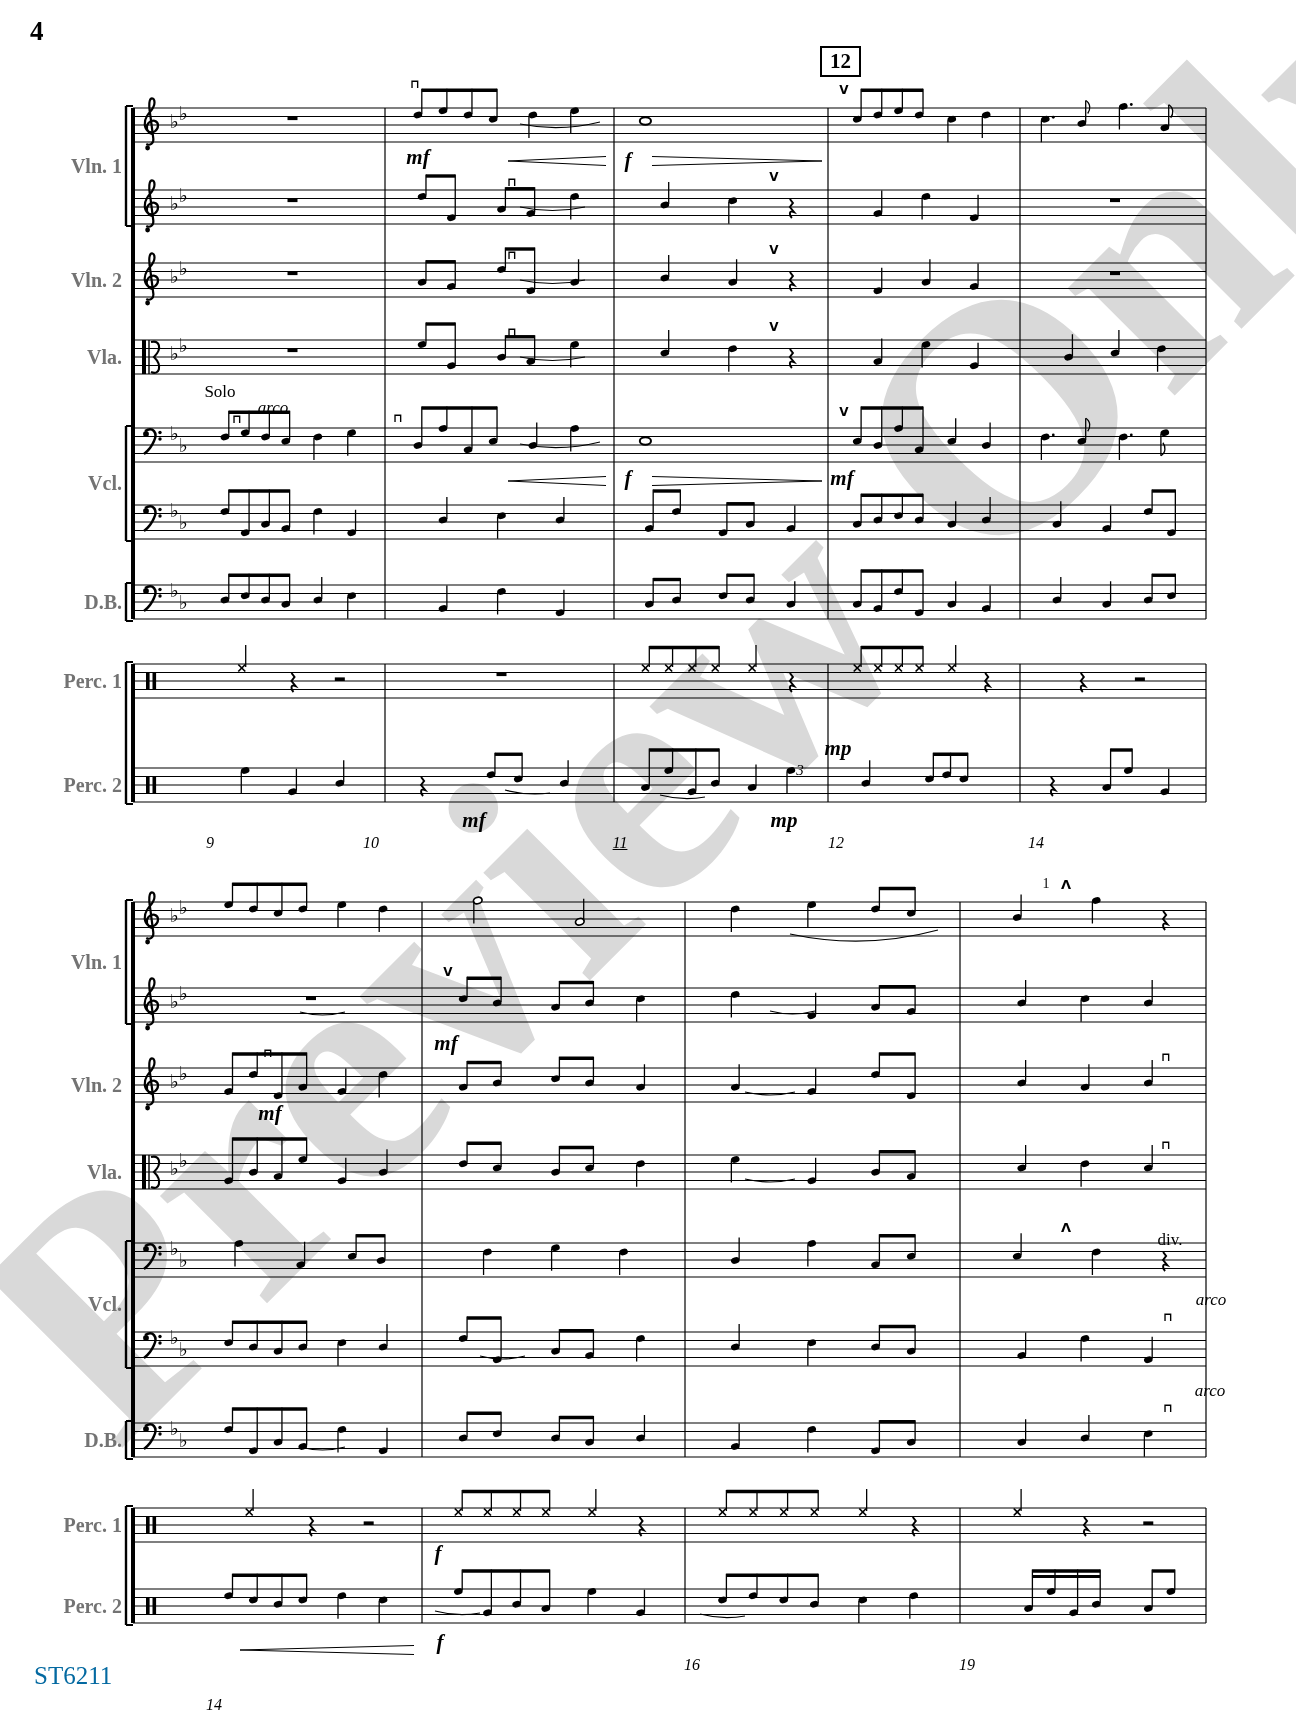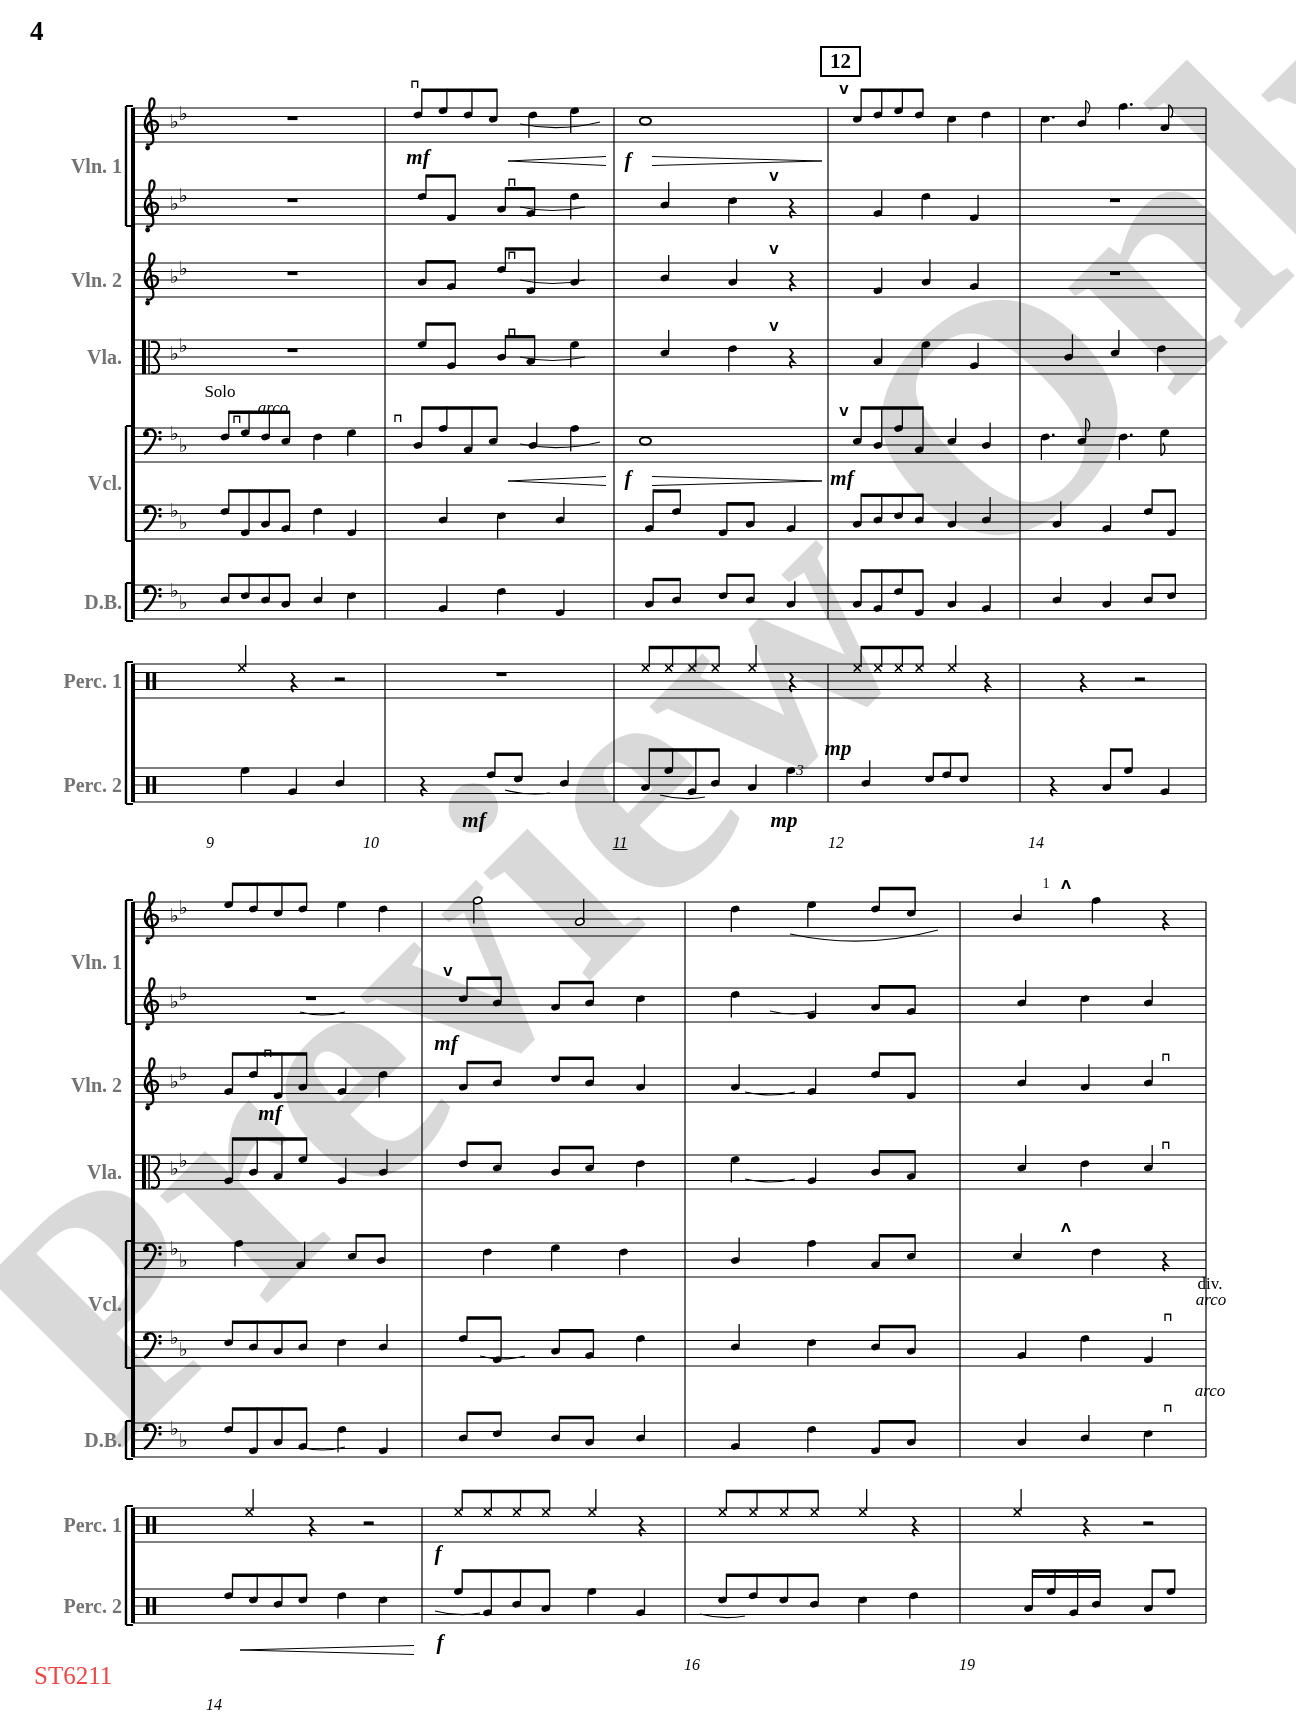--- a/index.html
+++ b/index.html
@@ -3,21 +3,21 @@
 <meta charset="utf-8">
 <style>
   html,body{margin:0;padding:0;background:#777;}
   .page{position:relative;width:1296px;height:1728px;background:#ffffff;overflow:hidden;
         font-family:"Liberation Serif",serif;}
   .watermark{position:absolute;left:38px;top:1185px;font:bold 330px "Liberation Serif",serif;
              color:#d9d9d9;white-space:nowrap;transform-origin:0 50%;transform:rotate(-45deg);
              z-index:1;letter-spacing:2px;user-select:none;}
   #score{position:absolute;left:0;top:0;z-index:2;}
   .pagenum{position:absolute;left:30px;top:16px;font:bold 27px "Liberation Serif",serif;color:#000;z-index:3;}
-  .catalog{position:absolute;left:34px;top:1662px;font:25px "Liberation Serif",serif;color:#ef4444;z-index:3;}
+  .catalog{position:absolute;left:34px;top:1662px;font:25px "Liberation Serif",serif;color:#0369a1;z-index:3;}
   .rehearsal{position:absolute;left:820px;top:46px;border:2px solid #000;background:#fff;
              padding:1px 8px;font:bold 21px "Liberation Serif",serif;color:#000;z-index:3;}
   .inst{position:absolute;width:122px;text-align:right;transform:translateY(-50%);
         font:bold 20px "Liberation Serif",serif;color:#737373;z-index:3;}
   .ann{position:absolute;transform:translate(-50%,-50%);z-index:3;color:#000;white-space:nowrap;}
   .dyn{font:italic bold 21px "Liberation Serif",serif;}
   .tech{font:17px "Liberation Serif",serif;}
   .techi{font:italic 17px "Liberation Serif",serif;margin-left:43px;}
   .bow{font:12px "DejaVu Sans",sans-serif;font-weight:bold;}
   .marc{font:bold 13px "DejaVu Sans",sans-serif;}
@@ -1071,21 +1071,21 @@
       <div class="mnum" style="left: 967px; top: 1665px;">19</div>
       <div class="ann bow" style="left: 448px; top: 972px;">V</div>
       <div class="ann dyn" style="left: 446px; top: 1043px;">mf</div>
       <div class="ann dyn" style="left: 270px; top: 1113px;">mf</div>
       <div class="ann bow" style="left: 268px; top: 1053px;">⊓</div>
       <div class="ann fing" style="left: 1046px; top: 884px;">1</div>
       <div class="ann marc" style="left: 1066px; top: 884px;">Λ</div>
       <div class="ann marc" style="left: 1066px; top: 1227px;">Λ</div>
       <div class="ann bow" style="left: 1166px; top: 1057px;">⊓</div>
       <div class="ann bow" style="left: 1166px; top: 1145px;">⊓</div>
-      <div class="ann tech" style="left: 1170px; top: 1284px; margin-left: 40px;">div.</div>
+      <div class="ann tech" style="left: 1170px; top: 1240px;">div.</div>
       <div class="ann techi" style="left: 1168px; top: 1300px;">arco</div>
       <div class="ann bow" style="left: 1168px; top: 1317px;">⊓</div>
       <div class="ann techi" style="left: 1167px; top: 1391px;">arco</div>
       <div class="ann bow" style="left: 1168px; top: 1408px;">⊓</div>
       <div class="ann dyn" style="left: 438px; top: 1553px;">f</div>
       <div class="ann dyn" style="left: 440px; top: 1642px;">f</div>
     </div>
 </div>
 
 </body></html>

